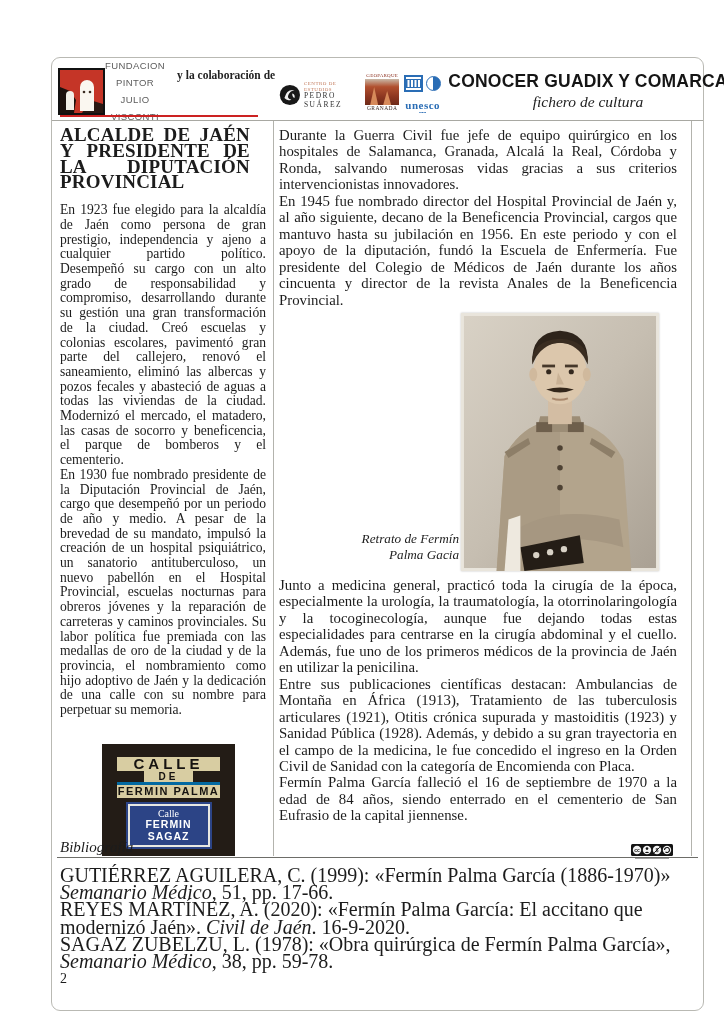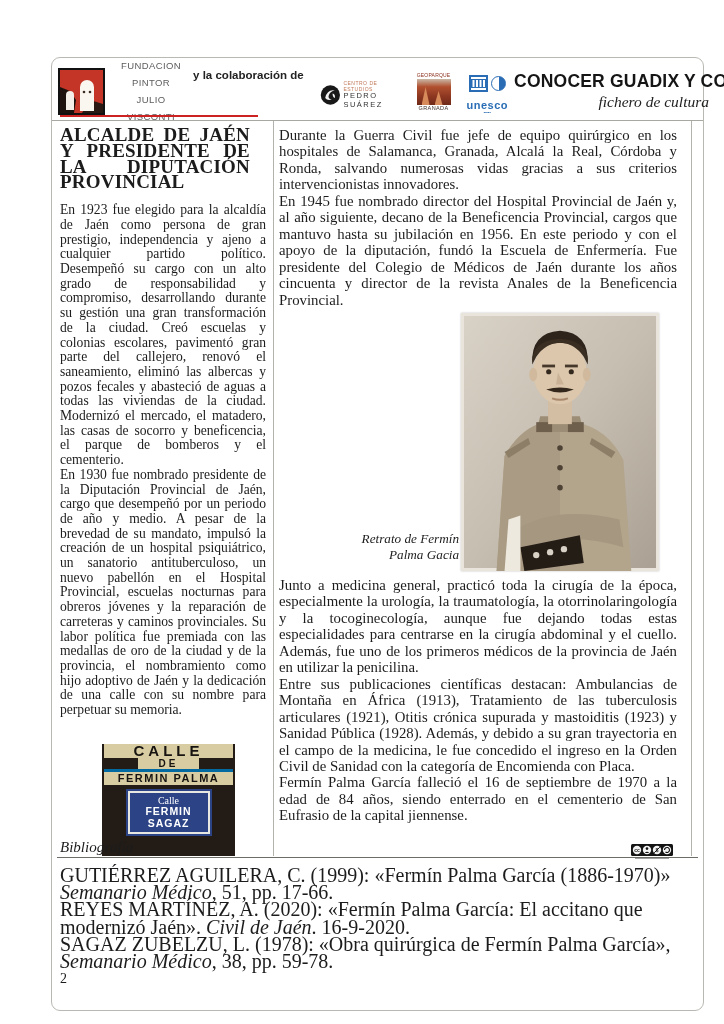--- a/index.html
+++ b/index.html
@@ -2,23 +2,23 @@
 <html lang="es"><head>
 <meta charset="utf-8">
 <style>
   html,body{margin:0;padding:0;background:#ffffff;}
   body{width:724px;height:1024px;position:relative;font-family:"Liberation Serif",serif;color:#1c1c1c;overflow:hidden;}
   .page{position:absolute;left:51px;top:57px;width:651px;height:952px;border:1.5px solid #b9b9b3;border-radius:9px;background:#fff;}
 
   
   .header{position:absolute;left:6px;top:5px;right:6px;height:56px;display:flex;align-items:center;font-family:"Liberation Sans",sans-serif;}
   .logo-box{width:47px;height:47px;flex:0 0 auto;border:2px solid #111;box-sizing:border-box;background:#c53527;position:relative;overflow:hidden;}
-  .foundation{width:150px;text-align:center;color:#5c5c5c;font-size:9.5px;letter-spacing:.4px;line-height:1.8;margin-left:16px;}
+  .foundation{width:150px;text-align:center;color:#5c5c5c;font-size:9.5px;letter-spacing:.4px;line-height:1.8;}
   .red-underline{position:absolute;left:2px;top:52px;width:198px;height:2px;background:#c22;}
-  .collab{margin-left:12px;display:flex;align-items:flex-start;gap:16px;}
+  .collab{margin-left:12px;display:flex;align-items:flex-start;gap:4px;font-family:Liberation Serif, serif;}
   .collab-label{font-size:11.5px;font-weight:bold;color:#222;margin-top:2px;white-space:nowrap;}
   .ps-logo{display:flex;align-items:center;gap:3px;margin-top:14px;}
   .ps-text{line-height:1.1;}
   .ps-tiny{font-size:5px;color:#c2795a;letter-spacing:.5px;}
   .ps-name{font-size:7.5px;color:#333;letter-spacing:1.5px;}
   .geo-logo{width:36px;text-align:center;line-height:1;margin-top:6px;}
   .geo-top{font-size:5px;color:#8a2d1c;letter-spacing:.2px;}
   .geo-img{width:34px;height:26px;margin:1px auto;background:linear-gradient(180deg,#c9b9a8 0%,#b1502f 30%,#8a3520 70%,#6e2a18 100%);position:relative;overflow:hidden;}
   .geo-img:before{content:"";position:absolute;left:4px;top:4px;width:7px;height:20px;background:#d8chances;}
   .geo-spike1,.geo-spike2{position:absolute;bottom:0;width:8px;height:18px;background:#d78a5a;}
@@ -46,21 +46,21 @@
   .leftcol p{margin:0;}
   .rightcol{position:absolute;left:227px;top:69px;width:398px;text-align:justify;font-size:14.8px;line-height:16.45px;}
   .rightcol p{margin:0;}
 
   
   .photo-row{position:relative;height:260px;margin:5px 0 4px 0;}
   .portrait{position:absolute;right:18px;top:0;width:198px;height:258px;box-shadow:0 0 2px rgba(0,0,0,.25);}
   .caption{position:absolute;left:40px;top:218px;width:140px;text-align:right;font-style:italic;font-size:13.2px;line-height:1.18;}
 
   
-  .sign{position:absolute;left:50px;top:686px;width:133px;height:112px;background:#231c16;padding:0;box-sizing:border-box;overflow:hidden;}
+  .sign{position:absolute;left:50px;top:686px;width:133px;height:112px;background:#231c16;padding:13px;box-sizing:border-box;overflow:hidden;}
   .tile{background:#d8cda2;color:#161310;text-align:center;font-family:"Liberation Sans",sans-serif;font-weight:bold;margin:0 2px;}
   .tile .t1{font-size:15px;letter-spacing:4px;line-height:14px;}
   .tile .t2{font-size:10px;letter-spacing:3px;line-height:11px;background:linear-gradient(90deg,#231c16 0 26%,transparent 26% 74%,#231c16 74%);}
   .tile .t3{font-size:11px;letter-spacing:1.5px;line-height:13px;border-top:3px solid #0369a1;}
   .plaque{width:78px;margin:6px auto 0;background:#2c4486;border:2px solid #e8e8e2;outline:2px solid #2c4486;color:#fff;text-align:center;padding:2px 0 3px;}
   .plaque .c{font-size:10px;line-height:11px;}
   .plaque .n{font-family:"Liberation Sans",sans-serif;font-weight:bold;font-size:10.5px;line-height:11.5px;letter-spacing:1px;}
 
   
   .biblio-label{position:absolute;left:8px;top:781px;font-style:italic;font-size:15px;}

